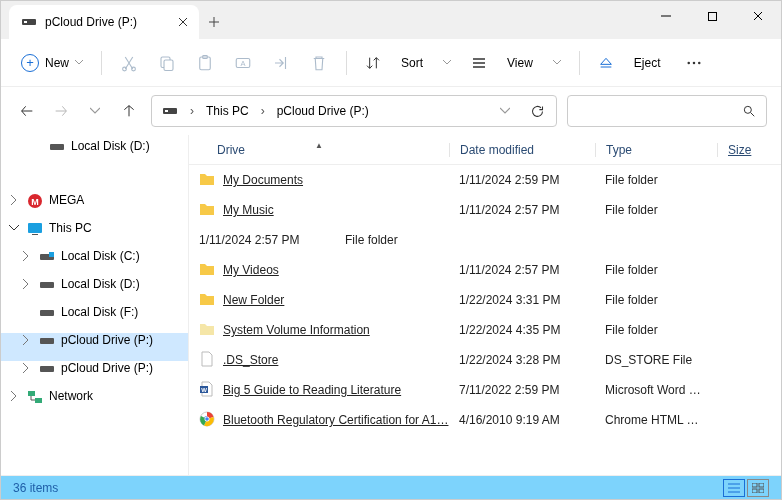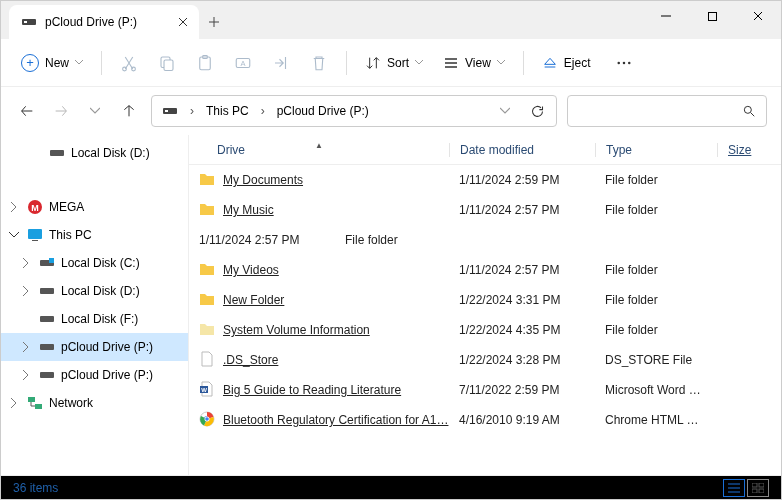--- a/index.html
+++ b/index.html
@@ -11,40 +11,40 @@
   .newtab{ width:30px; height:34px; margin-top:4px; display:flex; align-items:center; justify-content:center;}
   .titlebar-spacer{ flex:1;}
   .titlebar-btn{ width:46px; height:30px; display:flex; align-items:center; justify-content:center;}
 
   .toolbar{ background:#fff; height:48px; display:flex; align-items:center; padding:0 10px; gap:0; border-bottom:1px solid #eee;}
   .newbtn{ display:flex; align-items:center; gap:6px; height:34px; padding:0 10px; border-radius:4px;}
   .newbtn-circle{ width:18px; height:18px; border:1px solid #1a6fd6; border-radius:50%; display:flex; align-items:center; justify-content:center; color:#1a6fd6; font-size:13px; line-height:1;}
   .sep{ width:1px; height:24px; background:#ddd; margin:0 8px;}
   .tbicon{ width:38px; height:38px; display:flex; align-items:center; justify-content:center; color:#7a8ba0;}
   .tbicon.disabled{ opacity:.5;}
-  .tblbl{ display:flex; align-items:center; gap:6px; padding:0 10px; height:38px;}
+  .tblbl{ display:flex; align-items:center; gap:20px; padding:0 10px; height:38px;}
   .tblbl svg{ flex-shrink:0;}
   .chev{opacity:.6;}
 
   .addrwrap{ background:#fff; height:48px; display:flex; align-items:center; padding:0 14px; gap:10px;}
   .navarrow{ width:24px; height:24px; display:flex; align-items:center; justify-content:center; color:#333;}
   .navarrow.dis{ opacity:.35;}
   .addrbar{ flex:1; height:32px; border:1px solid #ccc; border-radius:4px; background:#fff; display:flex; align-items:center; padding:0 4px; gap:2px;}
   .addrbar .seg{ display:flex; align-items:center; gap:6px; padding:0 6px; height:100%;}
   .addrchev{ padding:0 4px; color:#555;}
   .addr-tail{ flex:1;}
   .addr-dd{ width:30px; display:flex; align-items:center; justify-content:center; color:#555;}
   .addr-rf{ width:30px; display:flex; align-items:center; justify-content:center;}
   .searchbar{ width:200px; height:32px; border:1px solid #ccc; border-radius:4px; background:#fff; display:flex; align-items:center; justify-content:flex-end; padding:0 10px;}
 
   .main{ flex:1; display:flex; background:#fff; overflow:hidden;}
   .tree{ width:188px; border-right:1px solid #eee; padding-top:4px; overflow-y:auto; position:relative;}
   .tree::-webkit-scrollbar{ width:14px;}
   .tree::-webkit-scrollbar-thumb{ background:#ccc; border-radius:7px; border:3px solid #fff;}
-  .tnode{ display:flex; align-items:center; height:28px; padding:0 6px 0 0; gap:6px;}
+  .tnode{ display:flex; height:28px; padding:0 6px 0 0; gap:6px;}
   .tnode .tw{ display:flex; align-items:center; justify-content:center; width:14px; height:14px;}
   .tnode .lbl{ font-size:12px; white-space:nowrap;}
   .tnode.sel{ background:#cfe8ff;}
   .ind0{ padding-left:6px;}
   .ind1{ padding-left:18px;}
   .ind2{ padding-left:28px;}
 
   .files{ flex:1; position:relative; overflow:auto;}
   .files::-webkit-scrollbar{ width:14px; height:14px;}
   .files::-webkit-scrollbar-thumb{ background:#ccc; border-radius:7px; border:3px solid #fff;}
@@ -52,21 +52,21 @@
   .colhead > div{ padding:0 10px; font-size:12px; display:flex; align-items:center; gap:16px; position:relative;}
   .colhead > div + div{ border-left:1px solid #e4e4e4;}
   .row{ display:flex; height:30px; align-items:center;}
   .cell{ padding:0 10px; font-size:12px; white-space:nowrap; overflow:hidden; text-overflow:ellipsis; color:#222;}
   .row .name{ display:flex; align-items:center; gap:8px;text-decoration:underline;}
   .c-name{ width:260px;}
   .c-date{ width:146px;}
   .c-type{ width:122px;}
   .c-size{ width:50px;text-decoration:underline;}
 
-  .status{ height:24px; background:#000000; border-top:1px solid #eee; display:flex; align-items:center; padding:0 12px; font-size:12px; color:#1f5fa8; justify-content:space-between;}
+  .status{ height:24px; background:#7dd3fc; border-top:1px solid #eee; display:flex; align-items:center; padding:0 12px; font-size:12px; color:#1f5fa8; justify-content:space-between;}
   .viewbtns{ display:flex; gap:2px;}
   .viewbtn{ width:22px; height:18px; border:1px solid #888; display:flex; align-items:center; justify-content:center;}
   .viewbtn.active{ border-color:#1a6fd6;}
 
   .sortarr{ position:absolute; left:50%; top:-2px; transform:translateX(-50%); font-size:8px; color:#555;}
 </style>
 </head>
 <body>
 
 <div class="titlebar">

